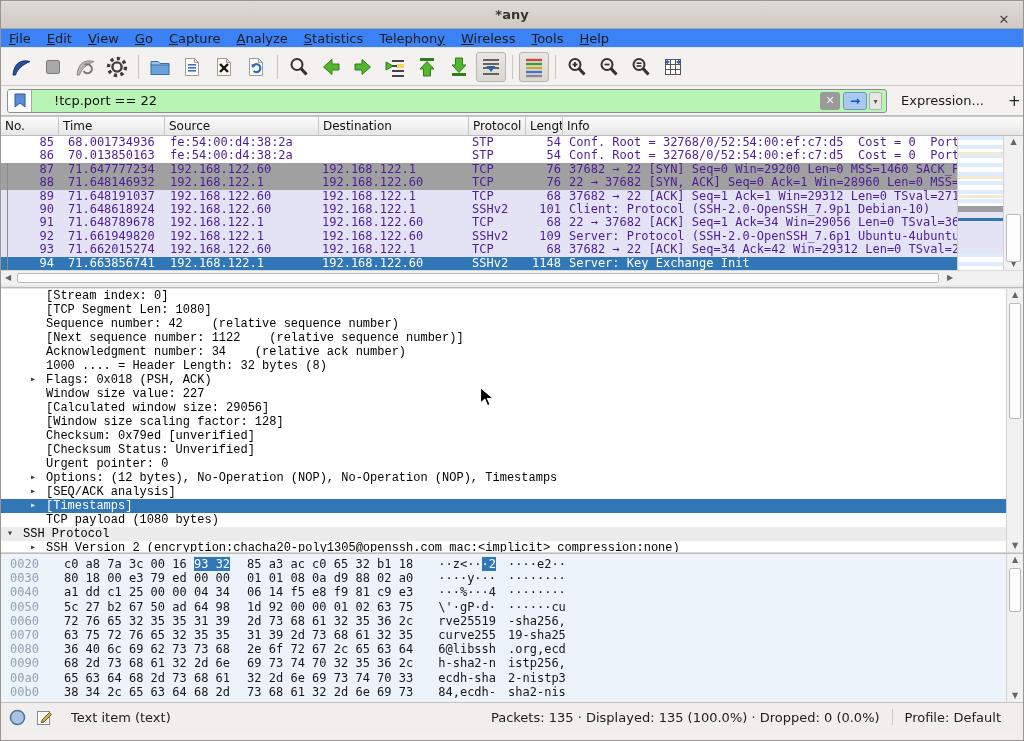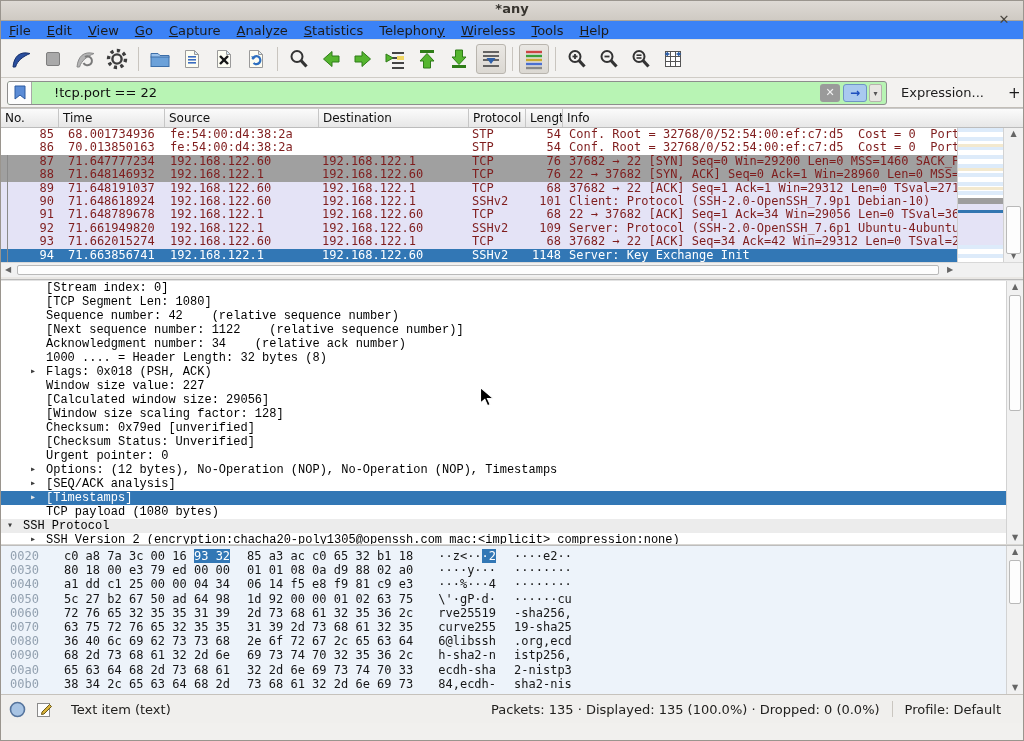--- a/index.html
+++ b/index.html
@@ -1,19 +1,19 @@
 <!DOCTYPE html>
 <html><head>
 <meta charset="utf-8">
 <style>
   *{box-sizing:border-box;margin:0;padding:0}
   html,body{width:1024px;height:741px;overflow:hidden}
   body{position:relative;font-family:"DejaVu Sans",sans-serif;background:#f1f0ee;border:1px solid #9a958e}
   
-  .titlebar{height:20px;background:linear-gradient(#dedad5,#cfcac3);border-bottom:1px solid #aaa59d;position:relative;display:flex;justify-content:center}
+  .titlebar{height:28px;background:linear-gradient(#dedad5,#cfcac3);border-bottom:1px solid #aaa59d;position:relative;display:flex;align-items:center;justify-content:center}
   .title{font-weight:bold;font-size:13px;color:#37342f}
   .closebtn{position:absolute;right:10px;top:10px;width:18px;height:18px;text-align:center;line-height:18px;font-size:13px;color:#4a463f;cursor:default}
   
   .menubar{height:19px;background:#3b82f6;display:flex;align-items:center;padding-left:0;border-bottom:1px solid #e3e1dd}
   .mitem{font-size:13px;color:#1c1c1c;padding:0 8px;line-height:19px}
   .mitem u{text-decoration:underline}
   
   .toolbar{height:38px;background:#f3f2f0;border-bottom:1px solid #cfccc6;display:flex;align-items:center;padding-left:4px}
   .tbtn{width:30px;height:30px;display:flex;align-items:center;justify-content:center;margin:0 1px}
   .tbtn.framed{border:1px solid #b9b5ae;border-radius:3px;background:linear-gradient(#e9e7e3,#dbd8d2)}
@@ -29,21 +29,21 @@
   .fexpr{font-size:13px;color:#1c1c1c;margin-left:14px}
   .fsep{width:1px;height:18px;background:#c9c5bf;margin-left:12px}
   .fadd{font-size:15px;color:#1c1c1c;margin-left:12px;width:20px;text-align:center}
   
   .plist{height:168px;border-top:1px solid #c9c9c9;background:#fff}
   .phead{height:19px;display:flex;background:linear-gradient(#fbfbfb,#e7e7e7);border-bottom:1px solid #bcbcbc}
   .hc{border-right:1px solid #c6c6c6;font-size:12px;color:#111;padding:2px 0 0 4px;white-space:pre;overflow:hidden}
   .hc0{width:58px}.hc1{width:106px}.hc2{width:154px}.hc3{width:150px}.hc4{width:57px}.hc5{width:37px}.hc6{flex:1;border-right:0}
   .pbody{display:flex;height:134px}
   .prows{width:958px;overflow:hidden;font-family:"DejaVu Sans Mono",monospace;font-size:12px}
-  .prow{display:flex;height:13.4px;line-height:13.5px;position:relative;color:#7f1d1d}
+  .prow{display:flex;height:13.4px;line-height:13.5px;position:relative;color:#4c1d95}
   .pc{white-space:pre;overflow:hidden;flex:none}
   .pc-no{width:58px;text-align:right;padding-right:5px}
   .pc-time{width:106px;padding-left:9px}
   .pc-src{width:154px;padding-left:5px}
   .pc-dst{width:150px;padding-left:3px}
   .pc-proto{width:57px;padding-left:3px}
   .pc-len{width:37px;text-align:right;padding-right:2px}
   .pc-info{flex:1;width:auto;padding-left:6px}
   .v-white{background:#fff}
   .v-gray{background:#a0a0a0}
@@ -79,21 +79,21 @@
   .dstripe{background:#ececec}
   .dvscroll{position:absolute;top:0;right:0;bottom:0}
   
   .hexpane{height:148px;background:#edf3fa;position:relative;overflow:hidden}
   .hrows{padding-top:3px;font-family:"DejaVu Sans Mono",monospace;font-size:12px}
   .hrow{height:14.2px;line-height:14.2px;white-space:pre;color:#161616}
   .hoff{color:#93a1b0;margin-left:9px}
   .hh1{margin-left:25px}
   .hh2{margin-left:17px}
   .ha1{margin-left:25px}
-  .ha2{margin-left:18px}
+  .ha2{margin-left:12px}
   .hl{background:#3277b5;color:#fff}
   .hvscroll{position:absolute;top:0;right:0;bottom:0}
   
   .statusbar{height:29px;background:#f0efed;border-top:1px solid #c6c2bc;display:flex;align-items:center;padding:0 8px;font-size:13px;color:#22211f}
   .sicon{margin-right:10px;display:flex;align-items:center}
   .scontext{margin-left:8px}
   .sspacer{flex:1}
   .ssep{width:1px;height:16px;background:#cac6c0;margin:0 12px}
   .sprofile{margin-right:14px}
   

